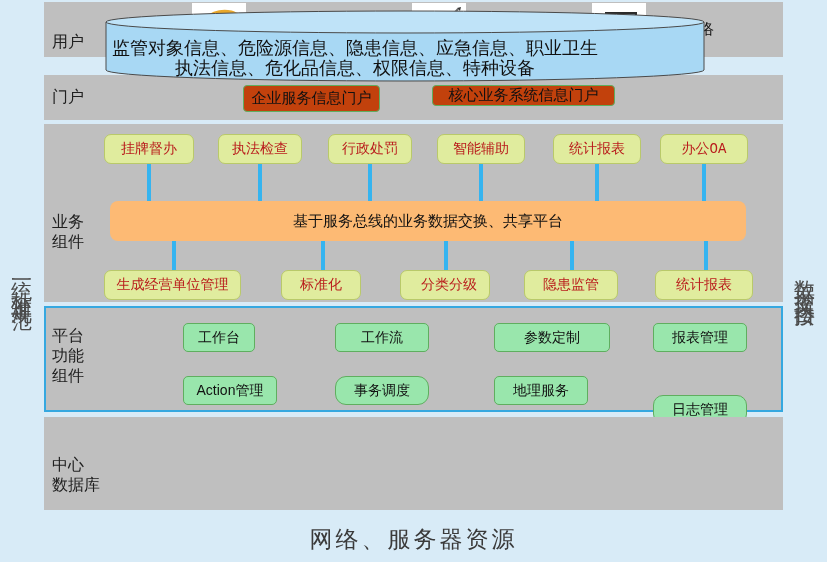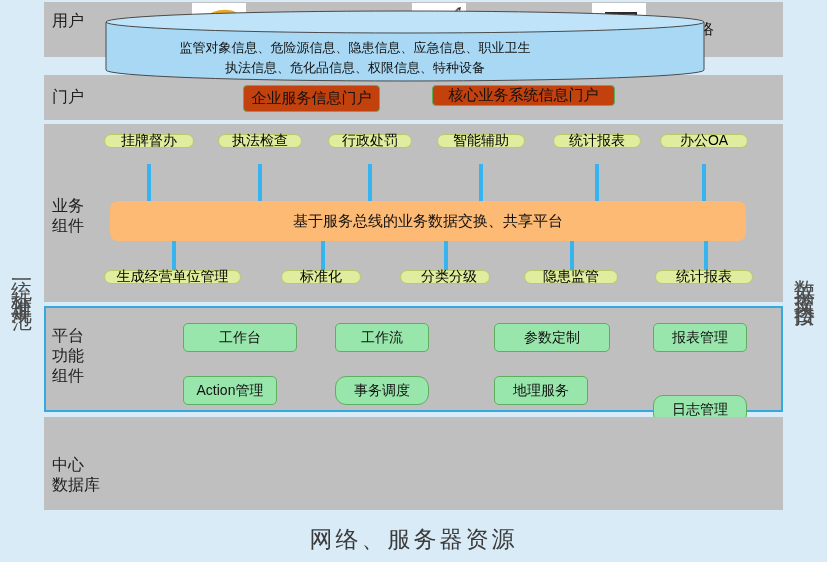--- a/index.html
+++ b/index.html
@@ -107,27 +107,28 @@
 
   
   #band-biz { left: 44px; top: 124px; width: 739px; height: 178px; }
 
   .biz-box {
     position: absolute;
     background: #e0ec9e;
     border: 1px solid #b9c96a;
     border-radius: 7px;
     font-size: 14px;
-    color: #000000;
+    color: #b91c1c;
     display: flex;
     align-items: center;
     justify-content: center;
     box-sizing: border-box;
     white-space: nowrap;
-    height: 14px;
+    height: 30px;
+    font-family: Liberation Mono, monospace;
   }
   .connector {
     position: absolute;
     width: 4px;
     background: #35b4f0;
   }
   #esb-bar {
     position: absolute;
     background: #fdba74;
     border-radius: 8px;
@@ -168,21 +169,21 @@
     top: 10px;
     width: 600px;
     height: 72px;
   }
   #db-text {
     position: absolute;
     left: 105px;
     top: 38px;
     width: 500px;
     text-align: center;
-    font-size: 13px;
+    font-size: 18px;
     color: #111;
     line-height: 20px;
     z-index: 3;
     white-space: pre-line;
   }
 
   
   #bottom-caption {
     position: absolute;
     left: 44px;
@@ -204,21 +205,21 @@
 
   <div class="side-rail side-rail-left">
     <span class="rail-text">统一标准规范</span>
   </div>
 
   <div class="side-rail side-rail-right">
     <span class="rail-text">数据交换接口</span>
   </div>
 
   <div class="band" id="band-users"></div>
-  <div class="band-label" style="top:11px;">用户</div>
+  <div class="band-label" style="top:32px;">用户</div>
 
   <div class="net-node" style="left:192px; top:3px;">
     <span class="net-icon">
       <svg width="48" height="46" viewBox="0 0 48 46">
         <ellipse cx="24" cy="26" rx="19" ry="15" fill="#1a7fc1"></ellipse>
         <ellipse cx="24" cy="26" rx="19" ry="15" fill="none" stroke="#0d5e94" stroke-width="1"></ellipse>
         <path d="M5 30 Q14 41 27 39 Q38 37 43 28 L43 31 Q37 42 25 43 Q10 44 5 33 Z" fill="#e8f4fb"></path>
         <path d="M10 14 Q22 4 36 7 Q46 10 43 19 Q40 25 30 27" fill="none" stroke="#e8a72a" stroke-width="5" stroke-linecap="round"></path>
         <path d="M14 21 q10 -7 19 -2 q6 4 2 10 q-4 6 -11 5 q-8 -1 -10 -13 z" fill="#ffffff" opacity="0.15"></path>
         <text x="24" y="34" font-family="'DejaVu Serif',serif" font-size="22" font-weight="bold" fill="#ffffff" text-anchor="middle">e</text>
@@ -271,21 +272,21 @@
       </svg>
   </div>
 
   <div class="band" id="band-portal"></div>
   <div class="band-label" style="top:87px;">门户</div>
 
   <div class="portal-box" style="left:243px; top:85px; width:137px; height:27px;">企业服务信息门户</div>
   <div class="portal-box" style="left:432px; top:85px; width:183px; height:21px;">核心业务系统信息门户</div>
 
   <div class="band" id="band-biz"></div>
-  <div class="band-label" style="top:196px;">业务
+  <div class="band-label" style="top:212px;">业务
 组件</div>
 
   <div class="biz-box" style="left:104px; top:134px; width:90px;">挂牌督办</div>
   <div class="biz-box" style="left:218px; top:134px; width:84px;">执法检查</div>
   <div class="biz-box" style="left:328px; top:134px; width:84px;">行政处罚</div>
   <div class="biz-box" style="left:437px; top:134px; width:88px;">智能辅助</div>
   <div class="biz-box" style="left:553px; top:134px; width:88px;">统计报表</div>
   <div class="biz-box" style="left:660px; top:134px; width:88px;">办公OA</div>
 
   <div class="connector" style="left:147px; top:164px; height:37px;"></div>
@@ -307,21 +308,21 @@
   <div class="biz-box" style="left:281px; top:270px; width:80px;">标准化</div>
   <div class="biz-box" style="left:400px; top:270px; width:90px;padding-left:8px;">分类分级</div>
   <div class="biz-box" style="left:524px; top:270px; width:94px;">隐患监管</div>
   <div class="biz-box" style="left:655px; top:270px; width:98px;">统计报表</div>
 
   <div class="band" id="band-platform"></div>
   <div class="band-label" style="top:326px;">平台
 功能
 组件</div>
 
-  <div class="plat-box" style="left:183px; top:323px; width:114px;">工作台</div>
+  <div class="plat-box" style="left:183px; top:323px; width:72px;">工作台</div>
   <div class="plat-box" style="left:335px; top:323px; width:94px;">工作流</div>
   <div class="plat-box" style="left:494px; top:323px; width:116px;">参数定制</div>
   <div class="plat-box" style="left:653px; top:323px; width:94px;">报表管理</div>
 
   <div class="plat-box" style="left:183px; top:376px; width:94px;">Action管理</div>
   <div class="plat-box" style="left:335px; top:376px; width:94px;border-radius:11px;">事务调度</div>
   <div class="plat-box" style="left:494px; top:376px; width:94px;">地理服务</div>
   <div class="plat-box" style="left:653px; top:395px; width:94px;border-radius:10px;">日志管理</div>
 
   <div class="band" id="band-db"></div>

